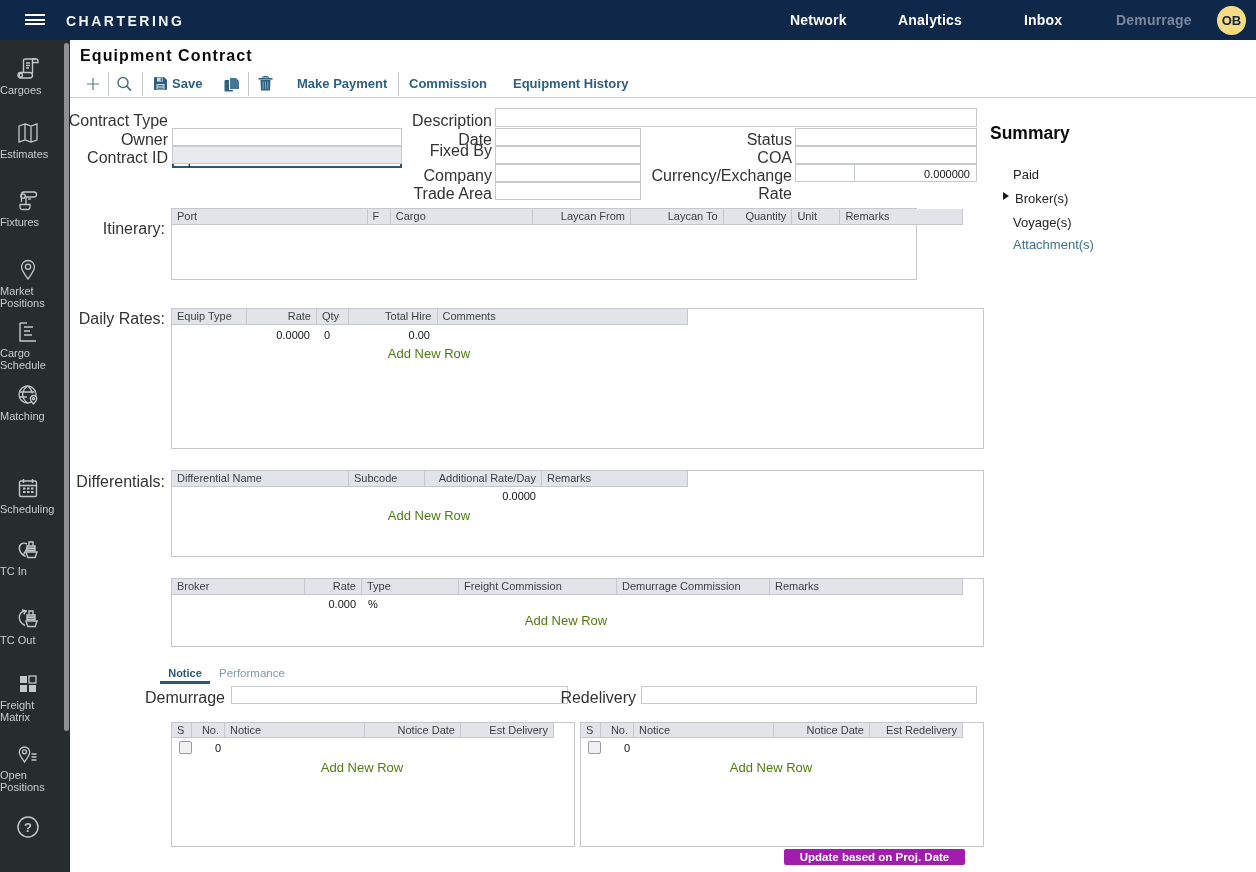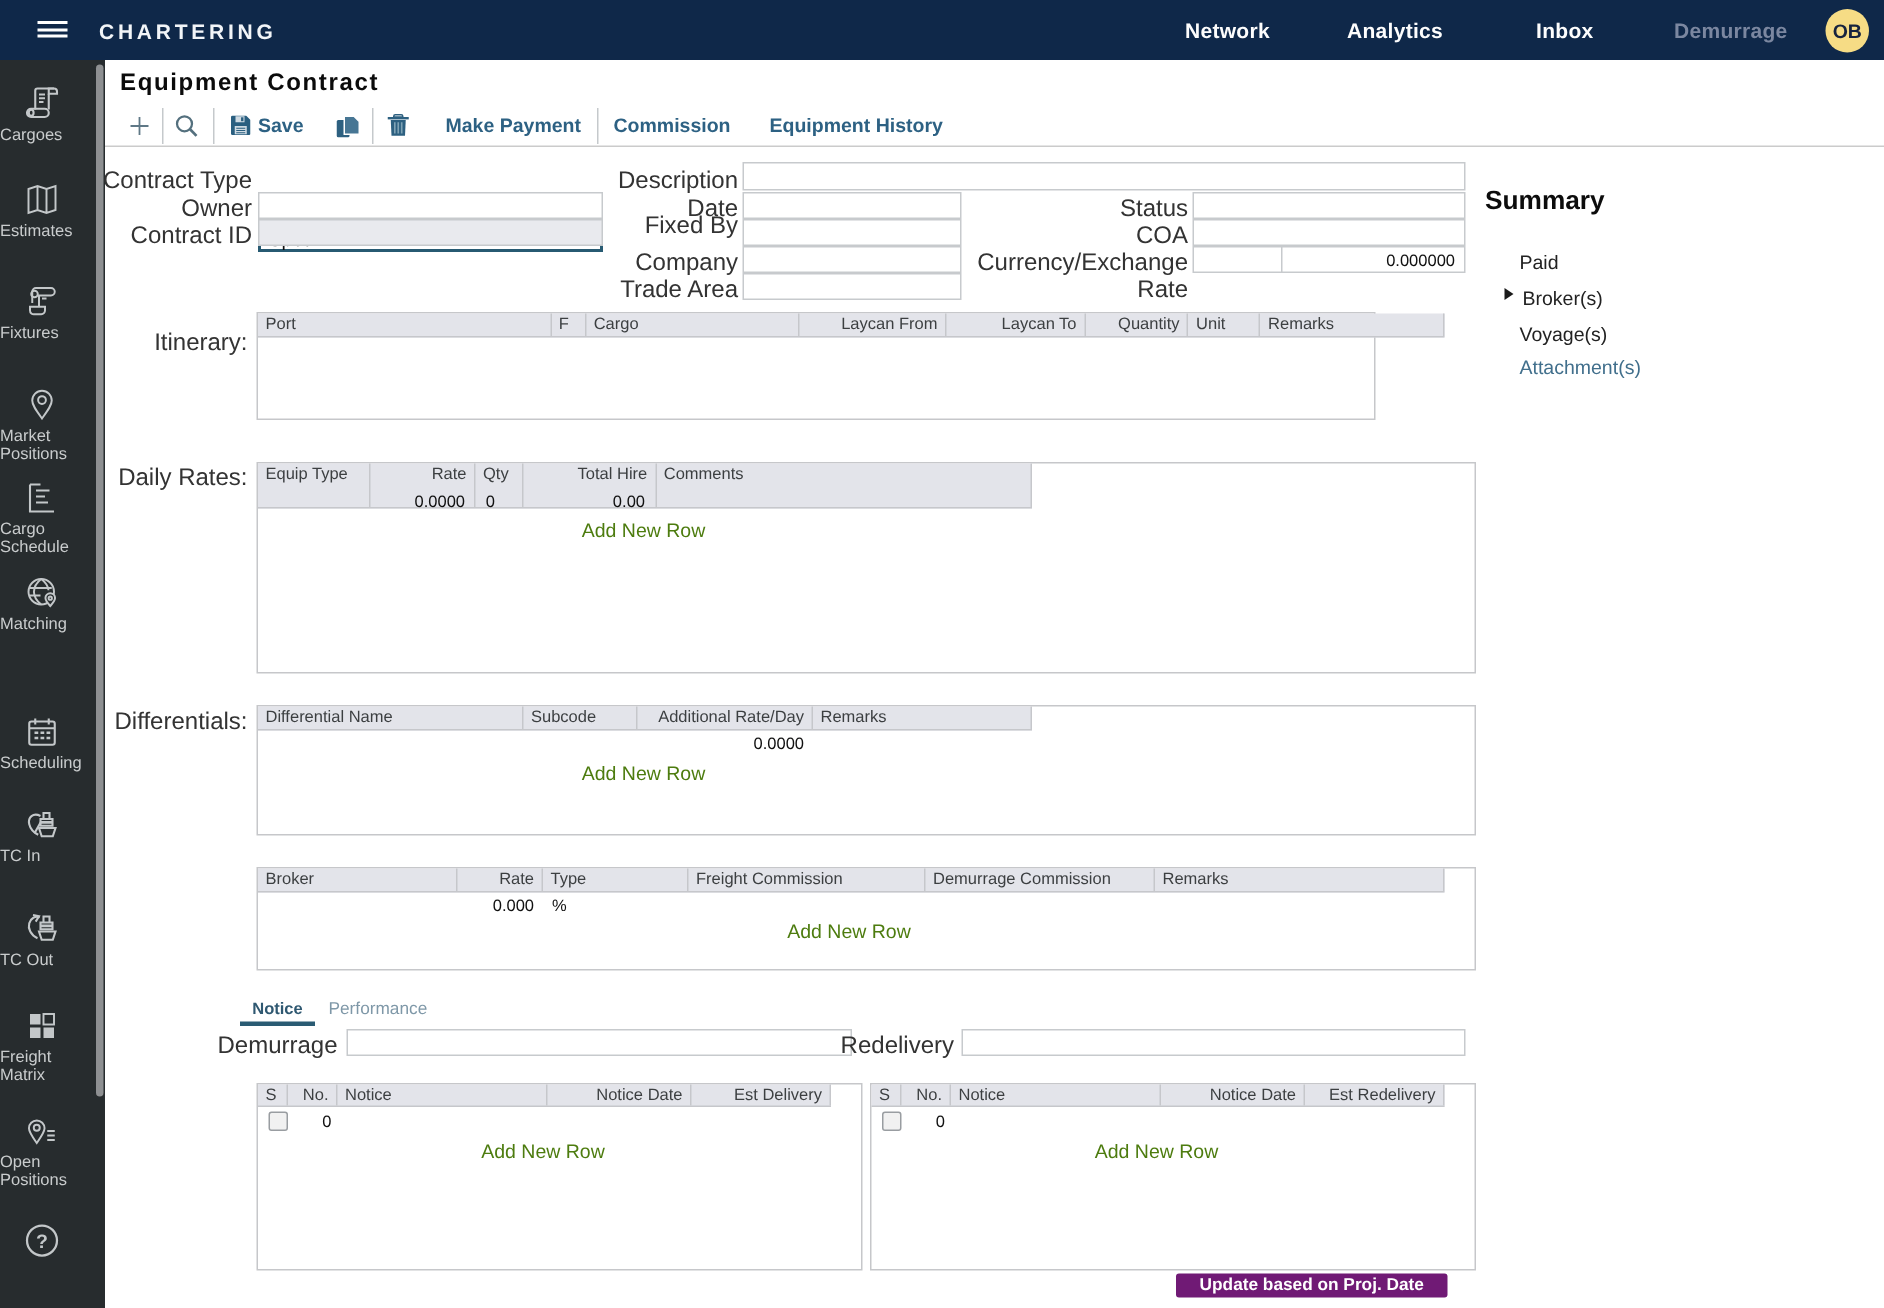--- a/index.html
+++ b/index.html
@@ -207,21 +207,21 @@
       <div class="gcol" style="left:218.8px;width:142px;">Cargo</div>
       <div class="gcol r" style="left:360.8px;width:98.2px;">Laycan From</div>
       <div class="gcol r" style="left:459.0px;width:92.7px;">Laycan To</div>
       <div class="gcol r" style="left:551.7px;width:68.7px;">Quantity</div>
       <div class="gcol" style="left:620.4000000000001px;width:48px;">Unit</div>
       <div class="gcol" style="left:668.4000000000001px;width:122.6px;">Remarks</div>
     </div>
   </div>
 <div class="lbl" style="left:45px;top:310px;width:120px;">Daily Rates:</div>
 <div class="gbox" style="left:171px;top:308px;width:813px;height:141px;">
-    <div class="ghead" style="left:0;top:0;width:516px;height:30px;">
+    <div class="ghead" style="left:0;top:0;width:516px;height:16px;">
       <div class="gcol" style="left:0px;width:74.5px;">Equip Type</div>
       <div class="gcol r" style="left:74.5px;width:70.5px;">Rate</div>
       <div class="gcol" style="left:145.0px;width:32px;">Qty</div>
       <div class="gcol r" style="left:177.0px;width:88.5px;">Total Hire</div>
       <div class="gcol" style="left:265.5px;width:250.5px;">Comments</div>
     </div>
   </div>
 <div class="cellv" style="left:246px;top:329px;width:64px;">0.0000</div>
 <div class="cellv" style="left:290px;top:329px;width:40px;">0</div>
 <div class="cellv" style="left:350px;top:329px;width:80px;">0.00</div>
@@ -274,13 +274,13 @@
       <div class="gcol" style="left:0px;width:19.5px;">S</div>
       <div class="gcol r" style="left:19.5px;width:33.5px;">No.</div>
       <div class="gcol" style="left:53.0px;width:140px;">Notice</div>
       <div class="gcol r" style="left:193.0px;width:96px;">Notice Date</div>
       <div class="gcol r" style="left:289.0px;width:93px;">Est Redelivery</div>
     </div>
   </div>
 <div class="cb" style="left:588px;top:741px;"></div>
 <div class="cellv" style="left:600px;top:742px;width:30px;">0</div>
 <div class="addrow" style="left:671px;top:760px;width:200px;">Add New Row</div>
-<div class="abs" style="left:784px;top:849px;width:181px;height:16px;background:#701a75;color:#fff;border-radius:2px;font-size:11.5px;font-weight:bold;text-align:center;line-height:16px;">Update based on Proj. Date</div>
+<div class="abs" style="left:784px;top:849px;width:181px;height:16px;background:#a21caf;color:#fff;border-radius:2px;font-size:11.5px;font-weight:bold;text-align:center;line-height:16px;">Update based on Proj. Date</div>
 
 </body></html>

